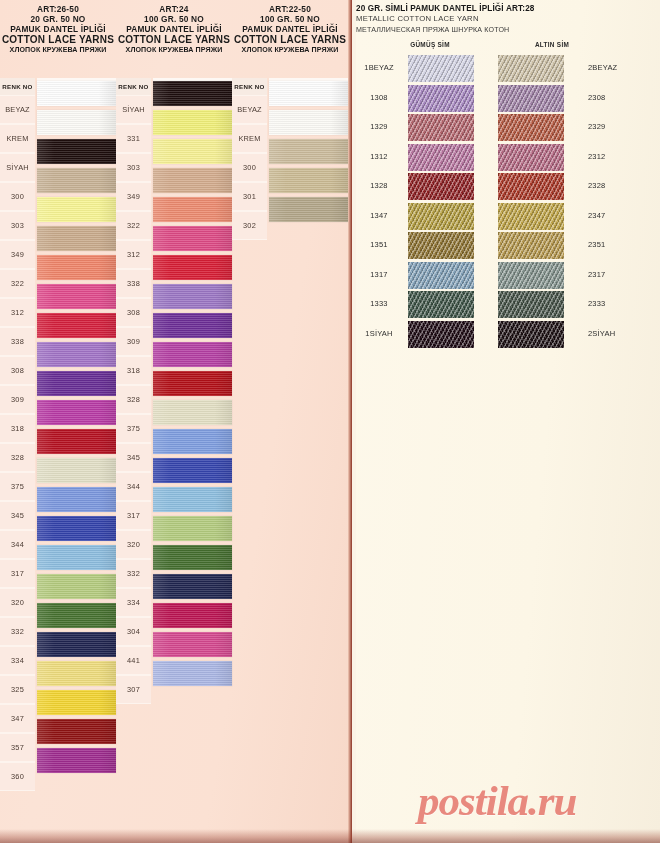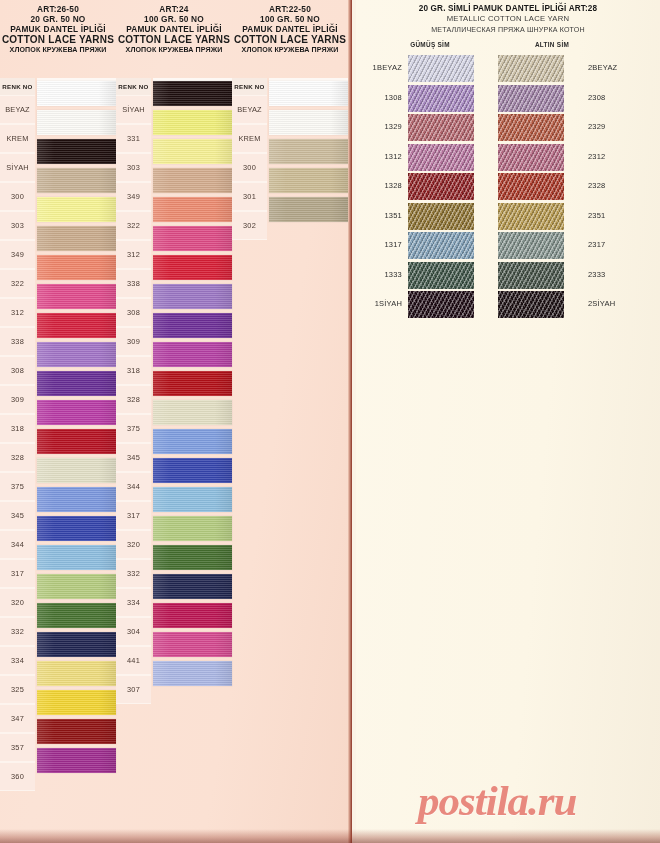--- a/index.html
+++ b/index.html
@@ -68,34 +68,34 @@
     content:"";position:absolute;inset:0;
     background:linear-gradient(90deg,rgba(255,255,255,.10),rgba(0,0,0,0) 22%,rgba(0,0,0,0) 78%,rgba(0,0,0,.07));
     pointer-events:none;
   }
 
   
   .right-panel{
     position:absolute;left:356px;top:0;width:304px;height:843px;
     background:linear-gradient(95deg,#fdf8ea 0%,#fcf6e6 60%,#f6eedd 100%);
   }
-  .rp-head{position:absolute;left:0;top:4px;width:304px;text-align:center;color:#181818;}
+  .rp-head{position:absolute;left:0;top:4px;width:304px;color:#181818;}
   .rp-head .r1{font-size:8.2px;font-weight:bold;letter-spacing:.15px;line-height:10.4px;}
   .rp-head .r2{font-size:7.7px;letter-spacing:.25px;line-height:10.4px;color:#3a3a3a;}
   .rp-head .r3{font-size:7.1px;letter-spacing:.15px;line-height:10.4px;color:#3a3a3a;}
 
   .rp-subhead{position:absolute;top:41px;left:0;width:304px;height:10px;}
   .rp-subhead .sh{position:absolute;font-size:6.4px;font-weight:bold;color:#2b2b2b;letter-spacing:.3px;text-align:center;}
   .sh-silver{left:28px;width:92px;}
   .sh-gold{left:150px;width:92px;}
 
   .rp-rows{position:absolute;left:0;top:55px;width:304px;}
   .rp-row{height:29.5px;position:relative;}
   .rp-row .lbl-l{
-    position:absolute;left:0;width:46px;top:8px;text-align:right;
+    position:absolute;left:0;width:46px;top:8px;text-align:center;
     font-size:7.5px;color:#2d2d2d;letter-spacing:.2px;
   }
   .rp-row .lbl-r{
     position:absolute;left:232px;width:58px;top:8px;text-align:left;
     font-size:7.5px;color:#2d2d2d;letter-spacing:.2px;
   }
   .rp-sw{
     position:absolute;top:0;width:66px;height:27px;overflow:hidden;
   }
   .rp-sw.s1{left:52px;}
@@ -491,20 +491,26 @@
           <div class="rp-sw s2" style="background: rgb(178, 101, 128);"></div>
           <div class="lbl-r">2312</div>
         </div>
         <div class="rp-row">
           <div class="lbl-l">1328</div>
           <div class="rp-sw s1" style="background: rgb(141, 31, 34);"></div>
           <div class="rp-sw s2" style="background: rgb(168, 53, 36);"></div>
           <div class="lbl-r">2328</div>
         </div>
         <div class="rp-row">
+          <div class="lbl-l">1347</div>
+          <div class="rp-sw s1" style="background: rgb(176, 154, 60);"></div>
+          <div class="rp-sw s2" style="background: rgb(187, 160, 66);"></div>
+          <div class="lbl-r">2347</div>
+        </div>
+        <div class="rp-row">
           <div class="lbl-l">1351</div>
           <div class="rp-sw s1" style="background: rgb(140, 113, 48);"></div>
           <div class="rp-sw s2" style="background: rgb(178, 148, 73);"></div>
           <div class="lbl-r">2351</div>
         </div>
         <div class="rp-row">
           <div class="lbl-l">1317</div>
           <div class="rp-sw s1" style="background: rgb(125, 156, 180);"></div>
           <div class="rp-sw s2" style="background: rgb(127, 143, 137);"></div>
           <div class="lbl-r">2317</div>

